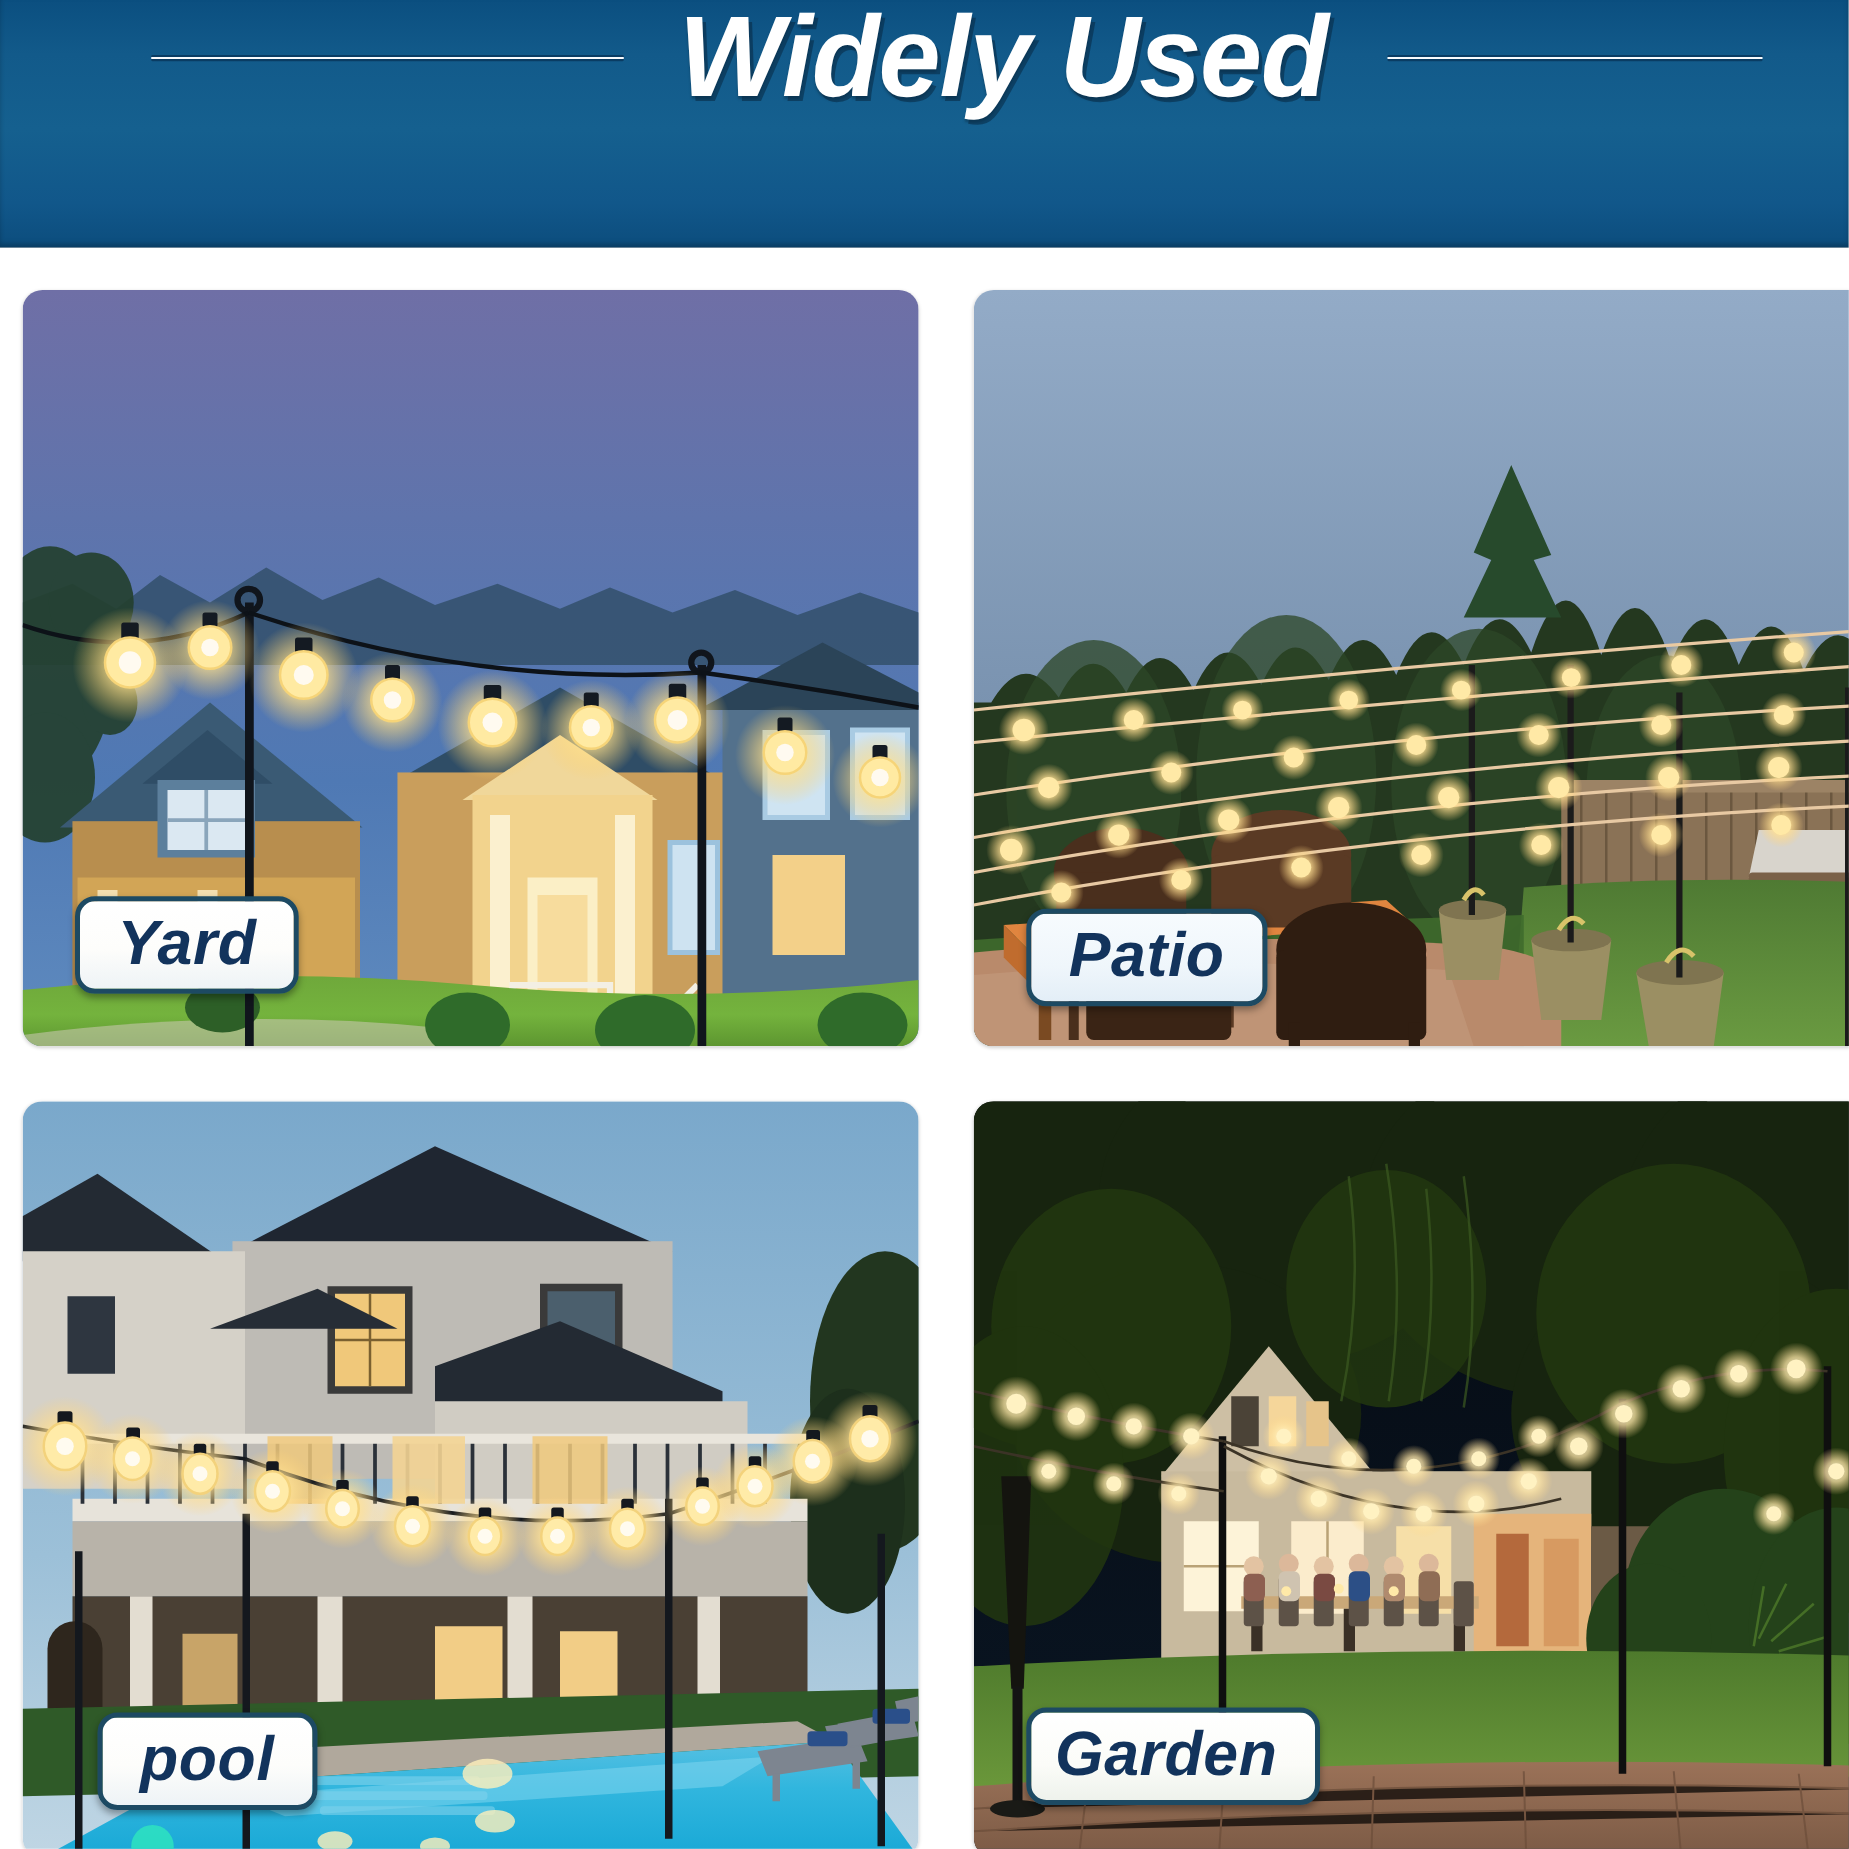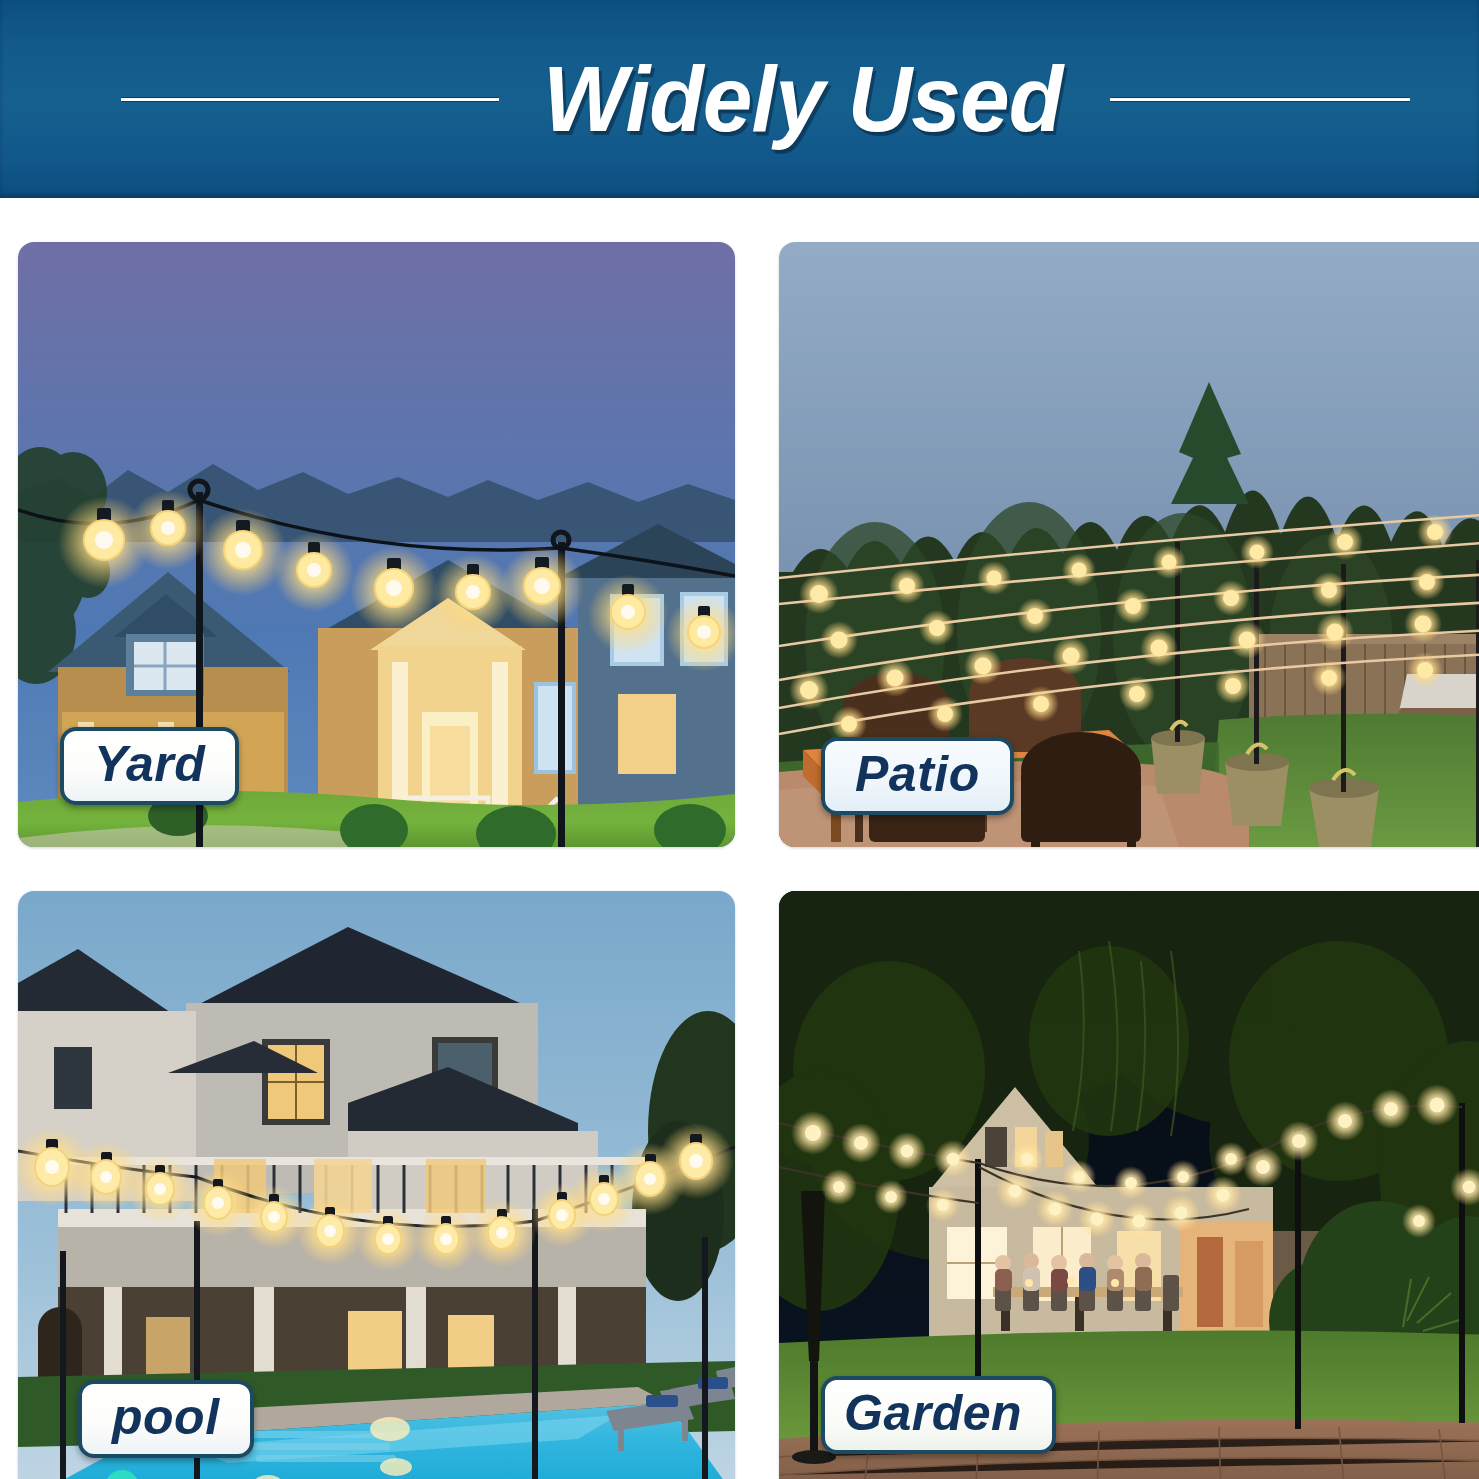--- a/index.html
+++ b/index.html
@@ -4,41 +4,41 @@
 <style>
   html,body{margin:0;padding:0;background:#ffffff;}
   body{width:1479px;height:1479px;overflow:hidden;font-family:"Liberation Sans",sans-serif;}
 
   .page{position:relative;width:1479px;height:1479px;background:#ffffff;}
 
   
   .banner{
     position:absolute;left:0;top:0;width:1479px;height:198px;
     background:linear-gradient(180deg,#0b4f80 0%,#125a8a 22%,#15608f 52%,#11578a 82%,#0c4d7d 100%);
-    display:flex;align-items:center;justify-content:center;
+    display:flex;align-items:flex-start;justify-content:center;
     box-shadow:inset 0 -3px 4px rgba(0,0,0,.22);
   }
   .banner-inner{display:flex;align-items:center;justify-content:center;width:100%;gap:0;}
   .rule{
     height:5px;flex:0 0 auto;
     background:linear-gradient(180deg,#0a3c63 0%,#0a3c63 26%,#f2f6fa 26%,#ffffff 72%,#0a3c63 72%,#0a3c63 100%);
     border-radius:1px;
   }
   .rule.left{width:378px;margin-right:36px;margin-left:52px;}
   .rule.right{width:300px;margin-left:40px;}
   .banner-title{
     font-size:92px;font-weight:bold;font-style:italic;color:#ffffff;
     letter-spacing:-1px;line-height:1;white-space:nowrap;
     text-shadow:3px 4px 0 rgba(7,40,66,.55), 0 2px 2px rgba(0,0,0,.25);
     transform:scaleX(.97);
   }
 
   
   .grid{
-    position:absolute;left:18px;top:242px;width:1443px;height:1234px;
+    position:absolute;left:18px;top:232px;width:1443px;height:1234px;
     display:grid;grid-template-columns:717px 717px;grid-template-rows:605px 605px;
     column-gap:9px;row-gap:24px;gap:44px;
   }
   .panel{
     position:relative;overflow:hidden;border-radius:16px;
     box-shadow:0 1px 3px rgba(0,0,0,.18);
   }
   .panel svg{display:block;width:100%;height:100%;}
 
   

